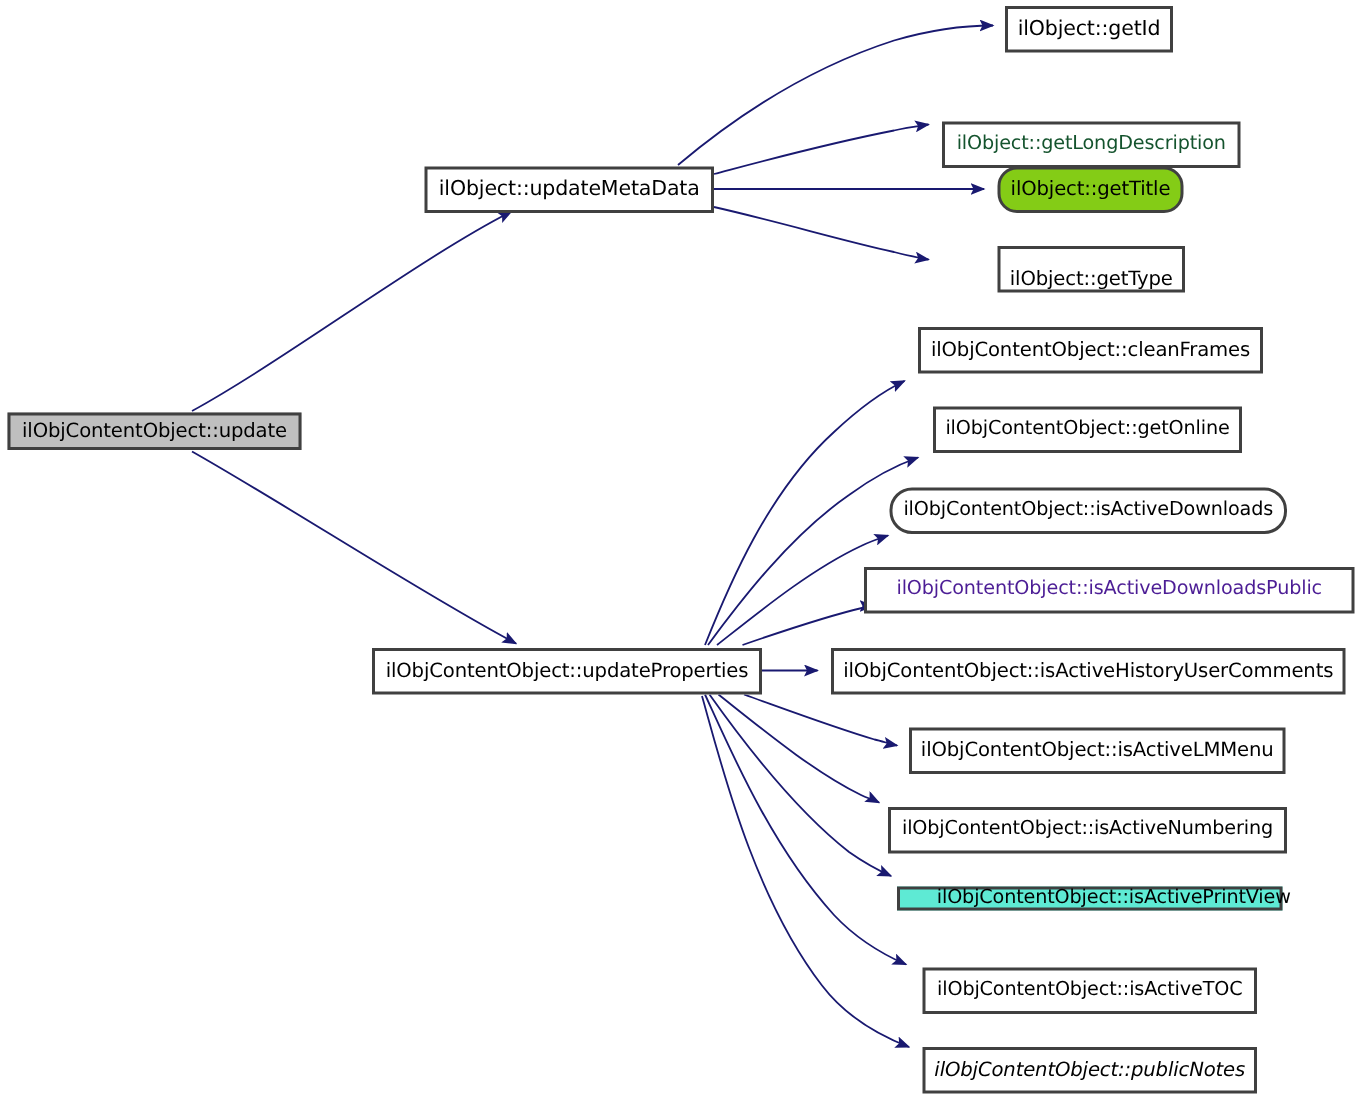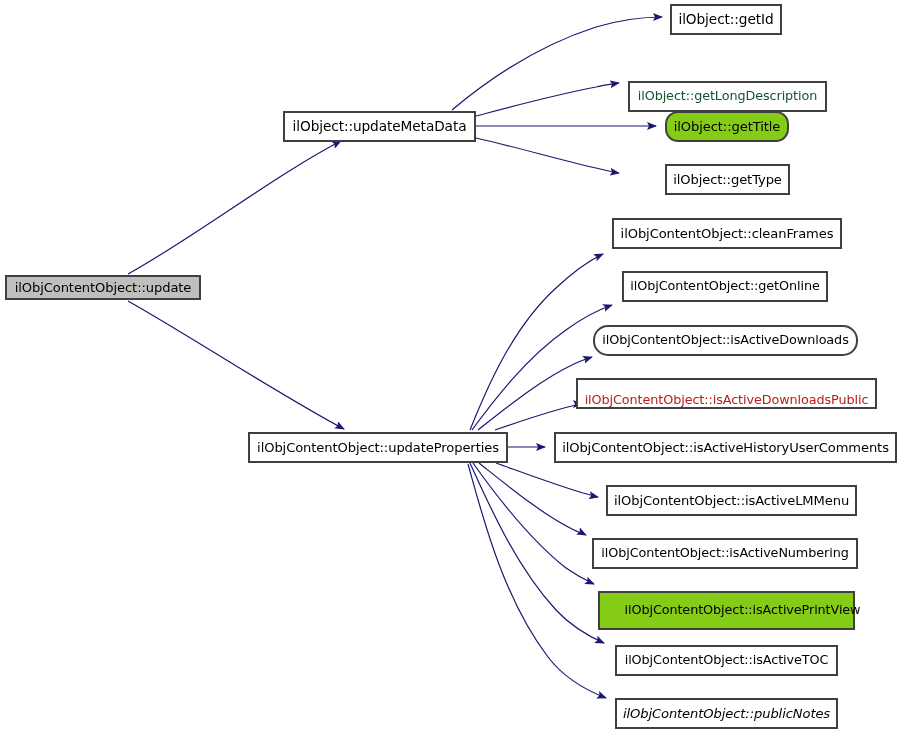--- a/index.html
+++ b/index.html
@@ -90,48 +90,48 @@
       </div>
       <div class="gnode" style="left: 670px; top: 4px; width: 112px; height: 31px; background: rgb(255, 255, 255); border-color: rgb(64, 64, 64); color: rgb(0, 0, 0);">
         <span class="nlabel" style="font-size: 13.7px;">ilObject::getId</span>
       </div>
       <div class="gnode" style="left: 628px; top: 57px; width: 199px; height: 31px; background: rgb(255, 255, 255); border-color: rgb(64, 64, 64); color: #14532d; margin-top: 24px;">
         <span class="nlabel" style="font-size: 12.8px;">ilObject::getLongDescription</span>
       </div>
       <div class="gnode" style="left: 665px; top: 111px; width: 124px; height: 31px; background: #84cc16; border-color: rgb(64, 64, 64); color: rgb(0, 0, 0); border-radius: 13px;">
         <span class="nlabel" style="font-size: 13.1px;">ilObject::getTitle</span>
       </div>
-      <div class="gnode" style="left: 665px; top: 164px; width: 125px; height: 31px; background: rgb(255, 255, 255); border-color: rgb(64, 64, 64); color: rgb(0, 0, 0);">
+      <div class="gnode" style="left: 665px; top: 164px; width: 125px; height: 31px; background: rgb(255, 255, 255); border-color: rgb(64, 64, 64); color: rgb(0, 0, 0); align-items: flex-end;">
         <span class="nlabel" style="font-size: 13.1px;">ilObject::getType</span>
       </div>
       <div class="gnode" style="left: 248px; top: 432px; width: 260px; height: 31px; background: rgb(255, 255, 255); border-color: rgb(64, 64, 64); color: rgb(0, 0, 0);">
         <span class="nlabel" style="font-size: 13.1px;">ilObjContentObject::updateProperties</span>
       </div>
       <div class="gnode" style="left: 612px; top: 218px; width: 230px; height: 31px; background: rgb(255, 255, 255); border-color: rgb(64, 64, 64); color: rgb(0, 0, 0);">
         <span class="nlabel" style="font-size: 13.1px;">ilObjContentObject::cleanFrames</span>
       </div>
       <div class="gnode" style="left: 622px; top: 271px; width: 206px; height: 31px; background: rgb(255, 255, 255); border-color: rgb(64, 64, 64); color: rgb(0, 0, 0);">
         <span class="nlabel" style="font-size: 12.8px;">ilObjContentObject::getOnline</span>
       </div>
       <div class="gnode" style="left: 593px; top: 325px; width: 265px; height: 31px; background: rgb(255, 255, 255); border-color: rgb(64, 64, 64); color: rgb(0, 0, 0); border-radius: 15px;">
         <span class="nlabel" style="font-size: 12.8px;">ilObjContentObject::isActiveDownloads</span>
       </div>
-      <div class="gnode" style="left: 576px; top: 378px; width: 301px; height: 31px; background: rgb(255, 255, 255); border-color: rgb(64, 64, 64); color: #b91c1c; align-items: flex-end;">
+      <div class="gnode" style="left: 576px; top: 378px; width: 327px; height: 31px; background: rgb(255, 255, 255); border-color: rgb(64, 64, 64); color: #4c1d95;">
         <span class="nlabel" style="font-size: 12.8px;">ilObjContentObject::isActiveDownloadsPublic</span>
       </div>
       <div class="gnode" style="left: 554px; top: 432px; width: 343px; height: 31px; background: rgb(255, 255, 255); border-color: rgb(64, 64, 64); color: rgb(0, 0, 0);">
         <span class="nlabel" style="font-size: 13.1px;">ilObjContentObject::isActiveHistoryUserComments</span>
       </div>
       <div class="gnode" style="left: 606px; top: 485px; width: 251px; height: 31px; background: rgb(255, 255, 255); border-color: rgb(64, 64, 64); color: rgb(0, 0, 0);">
         <span class="nlabel" style="font-size: 13.1px;">ilObjContentObject::isActiveLMMenu</span>
       </div>
       <div class="gnode" style="left: 592px; top: 538px; width: 266px; height: 31px; background: rgb(255, 255, 255); border-color: rgb(64, 64, 64); color: rgb(0, 0, 0);">
         <span class="nlabel" style="font-size: 12.8px;">ilObjContentObject::isActiveNumbering</span>
       </div>
-      <div class="gnode" style="left: 598px; top: 591px; width: 257px; height: 39px; background: #84cc16; border-color: rgb(64, 64, 64); color: rgb(0, 0, 0); padding-left: 32px;">
+      <div class="gnode" style="left: 598px; top: 591px; width: 257px; height: 16px; background: #5eead4; border-color: rgb(64, 64, 64); color: rgb(0, 0, 0); padding-left: 32px;">
         <span class="nlabel" style="font-size: 12.8px;">ilObjContentObject::isActivePrintView</span>
       </div>
       <div class="gnode" style="left: 615px; top: 645px; width: 223px; height: 31px; background: rgb(255, 255, 255); border-color: rgb(64, 64, 64); color: rgb(0, 0, 0);">
         <span class="nlabel" style="font-size: 12.8px;">ilObjContentObject::isActiveTOC</span>
       </div>
       <div class="gnode" style="left: 615px; top: 698px; width: 223px; height: 31px; background: rgb(255, 255, 255); border-color: rgb(64, 64, 64); color: rgb(0, 0, 0);">
         <span class="nlabel" style="font-size: 13.1px; font-style: italic;">ilObjContentObject::publicNotes</span>
       </div>
     </div>
 

